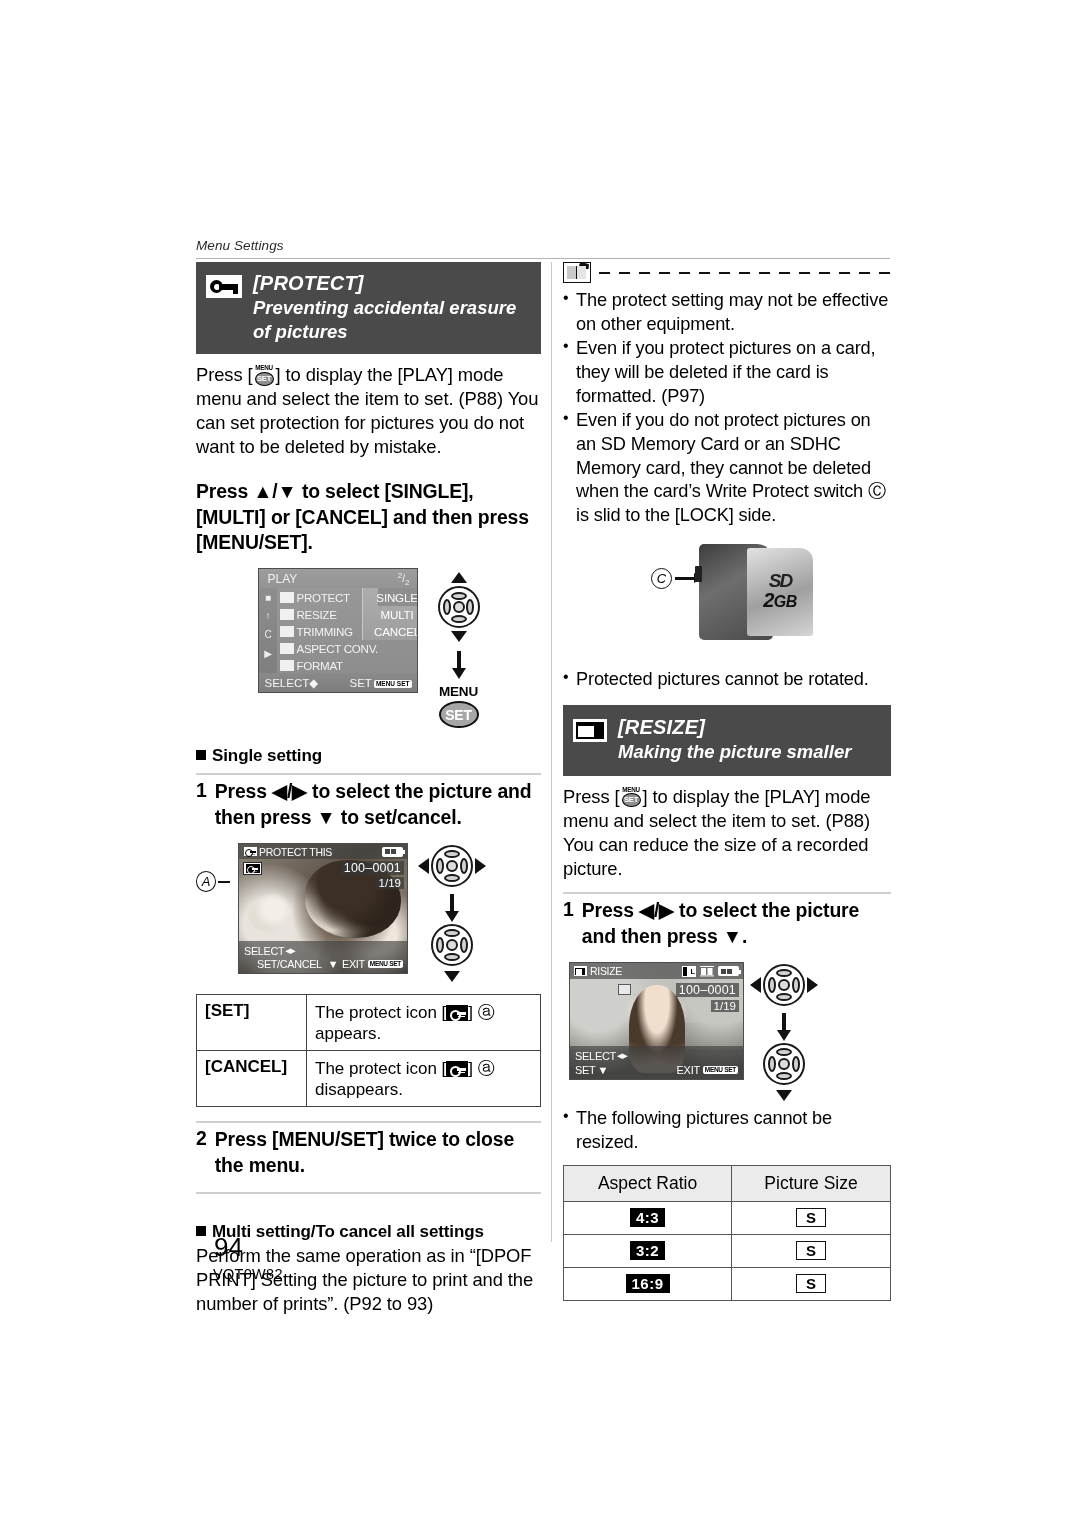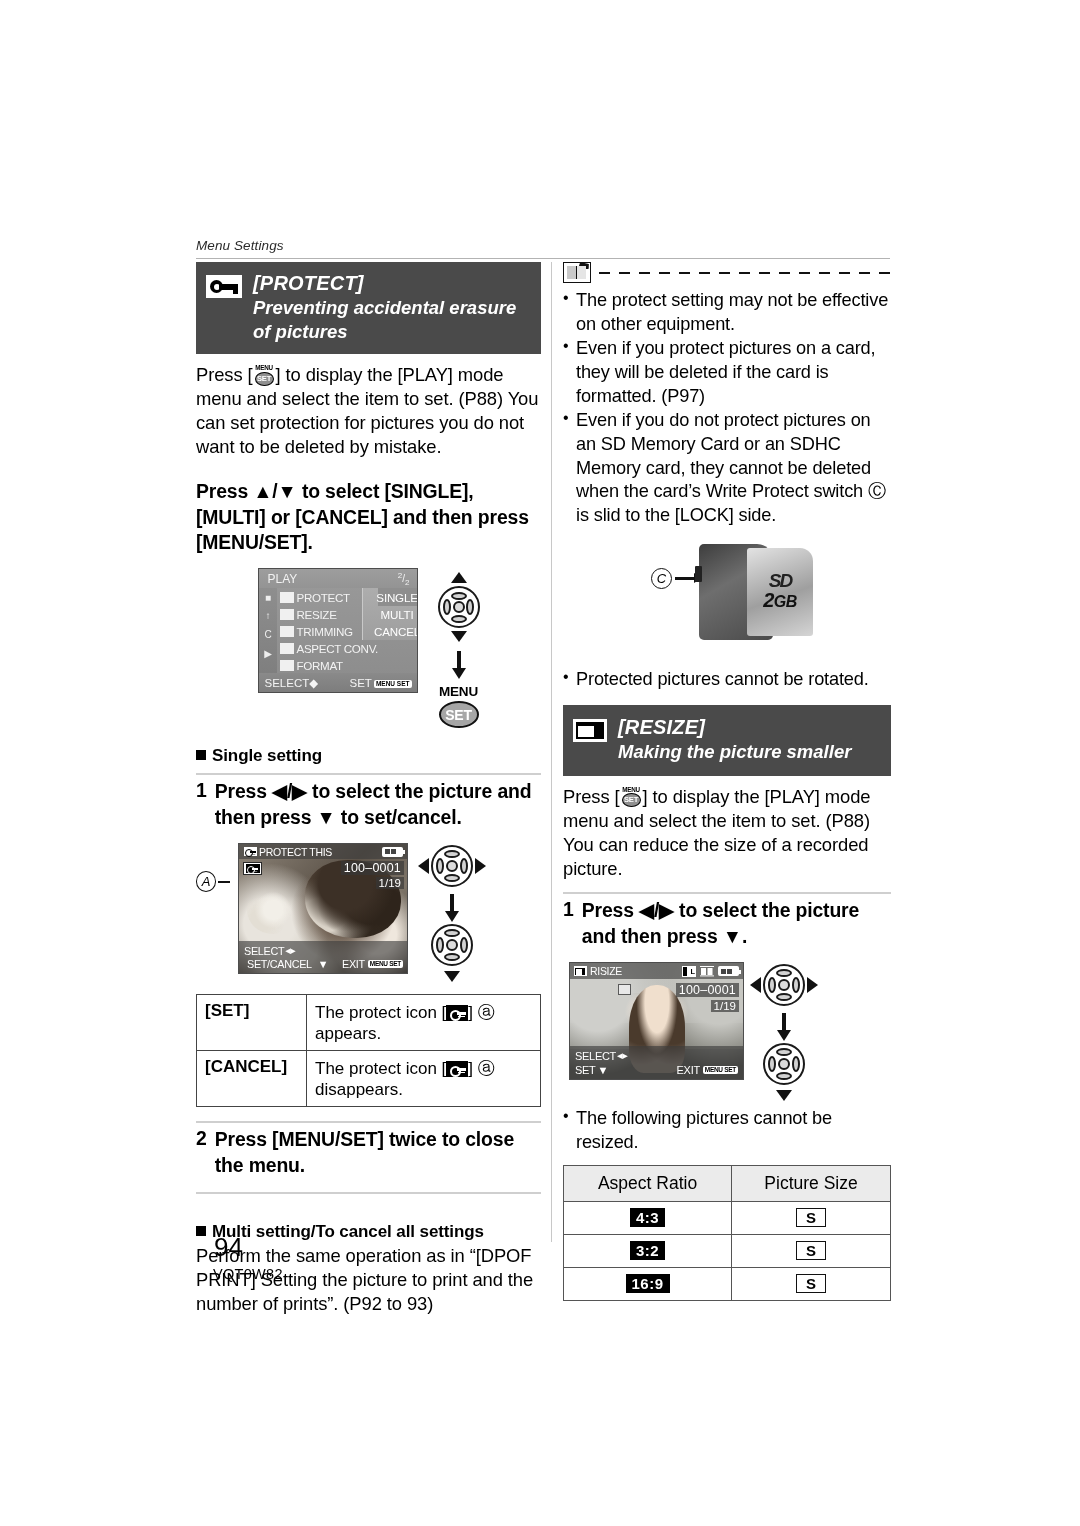--- a/index.html
+++ b/index.html
@@ -277,21 +277,21 @@
     position: absolute; right: 3px; top: 33px;
     background: rgba(55,55,55,.66); color: #fff;
     font-size: 11.5px; padding: 0 3px;
   }
   .ph-bar-bot {
     position: absolute; left: 0; bottom: 0; width: 100%; height: 32px;
     background: rgba(60,60,60,.62); color: #fff;
     font-size: 10.8px; letter-spacing: -.3px;
   }
   .ph-bar-bot .l1 { position: absolute; left: 5px; top: 3px; display: flex; align-items: center; gap: 1px; }
-  .ph-bar-bot .l2 { position: absolute; left: 8px; bottom: 3px; display: flex; align-items: center; gap: 6px; }
+  .ph-bar-bot .l2 { position: absolute; left: 18px; bottom: 3px; display: flex; align-items: center; gap: 6px; }
   .ph-bar-bot .r2 { position: absolute; right: 4px; bottom: 3px; display: flex; align-items: center; gap: 1px; }
 
   
   .lcd-resize { width: 175px; height: 118px; }
   .lcd-resize .rz-img {
     position: absolute; inset: 0;
     background:
       radial-gradient(ellipse at 50% 42%, #efe3d6 0 13%, rgba(239,227,214,0) 26%),
       radial-gradient(circle at 16% 30%, #cfcfcb 0 20%, rgba(207,207,203,0) 46%),
       radial-gradient(circle at 86% 26%, #c7c7c2 0 18%, rgba(199,199,194,0) 44%),

